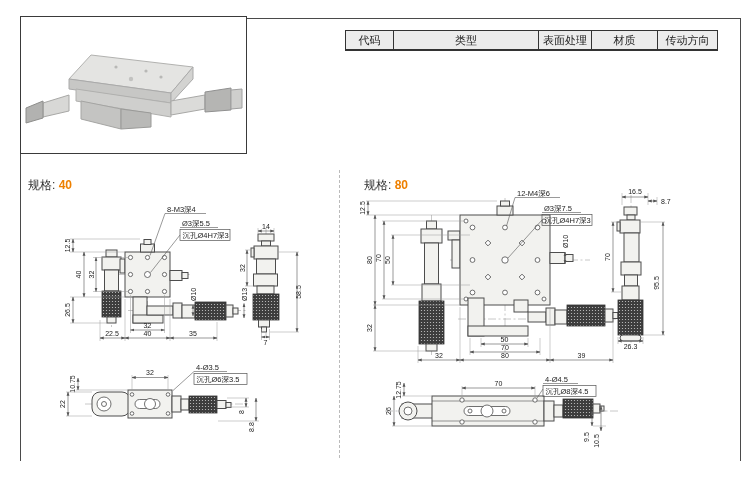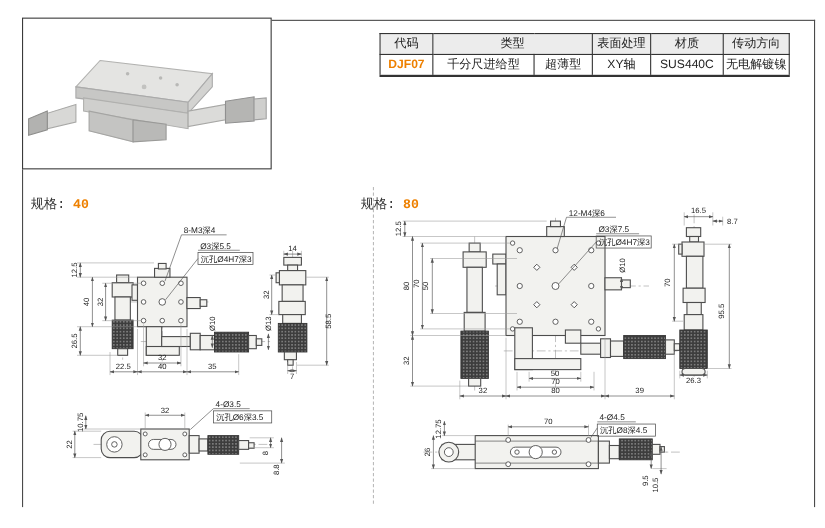--- a/index.html
+++ b/index.html
@@ -9,21 +9,21 @@
          border-left:1px solid #4a4a4a;border-right:1px solid #4a4a4a;border-top:1px solid #4a4a4a;}
   .photo-box{position:absolute;left:20px;top:16px;width:227px;height:138px;
              border:1.5px solid #3a3a3a;background:#fff;box-sizing:border-box;}
   .spec-table{position:absolute;left:345px;top:30px;width:372px;border-collapse:collapse;
               table-layout:fixed;font-size:11px;border-top:1.5px solid #333;border-bottom:2px solid #333;}
   .spec-table th,.spec-table td{border:1px solid #333;height:18px;line-height:18px;
               text-align:center;padding:0;font-weight:normal;overflow:hidden;white-space:nowrap;}
   .spec-table th{background:#ececec;}
   .spec-table td.code{color:#ee8000;font-weight:bold;}
   .divider{position:absolute;left:339px;top:170px;height:288px;width:0;border-left:1px dashed #bbb;}
-  .spec-label{position:absolute;top:177px;font-size:12px;color:#333;font-family:Liberation Mono, monospace;}
+  .spec-label{position:absolute;top:177px;font-size:12px;color:#333;}
   .spec-label .orange{color:#ee8000;font-weight:bold;}
   .drawings{position:absolute;left:10px;top:165px;}
   
   .part{fill:#f2f2ef;stroke:#4d4d4d;stroke-width:1;}
   .wht{fill:#fff;stroke:#4d4d4d;stroke-width:.8;}
   .thin{fill:none;stroke:#4d4d4d;stroke-width:.6;}
   .kn{fill:url(#knurl);stroke:#333;stroke-width:.8;}
   .hole{fill:#fff;stroke:#4d4d4d;stroke-width:.8;}
   .dim{fill:none;stroke:#555;stroke-width:.6;}
   .ext{fill:none;stroke:#999;stroke-width:.5;}
@@ -68,38 +68,30 @@
         <col style="width:60px">
       </colgroup>
     <tbody>
         <tr>
       <th>代码</th>
       <th colspan="2">类型</th>
       <th>表面处理</th>
       <th>材质</th>
       <th>传动方向</th>
     </tr>
-    <tr>
-      <td class="code">DJF07</td>
-      <td>千分尺进给型</td>
-      <td>超薄型</td>
-      <td>XY轴</td>
-      <td>SUS440C</td>
-      <td>无电解镀镍</td>
-    </tr>
   </tbody>
     </table>
 
   <div class="divider"></div>
 
   <div class="spec-label" style="left:28px">
     <span>规格:</span>
     <span class="orange">40</span>
   </div>
-  <div class="spec-label" style="left:328px">
+  <div class="spec-label" style="left:364px">
     <span>规格:</span>
     <span class="orange">80</span>
   </div>
 
   <svg class="drawings" width="740" height="305" viewBox="10 165 740 305">
     <defs>
       <marker id="ar" viewBox="0 0 10 10" refX="9" refY="5" markerWidth="7" markerHeight="7" orient="auto-start-reverse">
         <path d="M0,1.6 L10,5 L0,8.4 z" fill="#555"></path>
       </marker>
       <pattern id="knurl" width="3" height="3" patternUnits="userSpaceOnUse">

